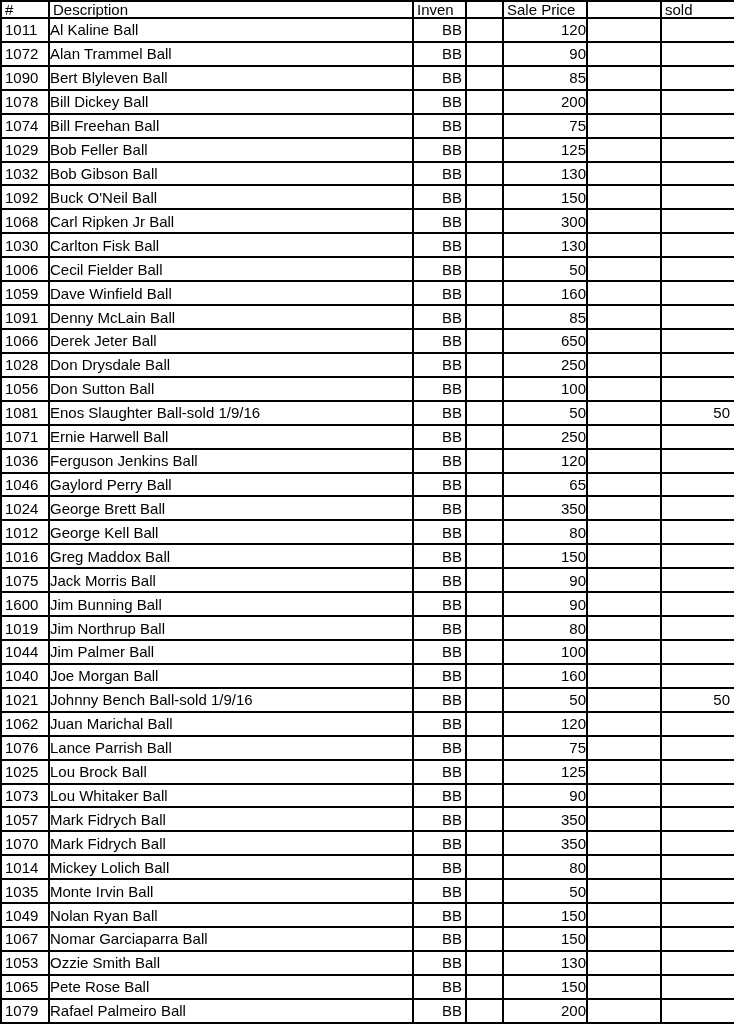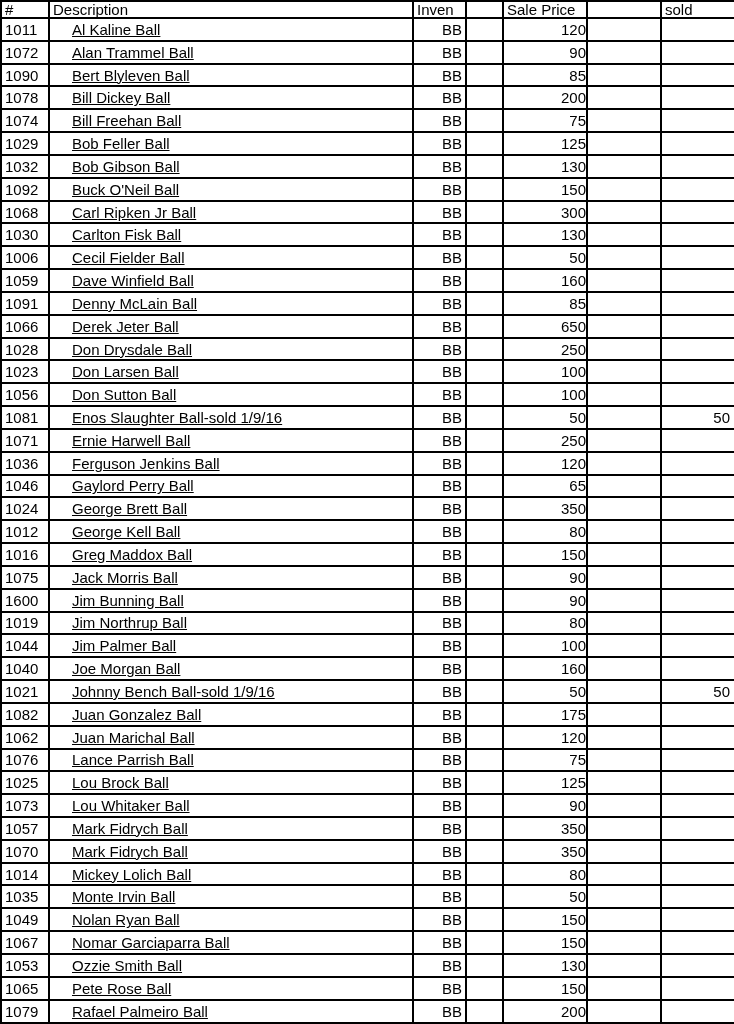--- a/index.html
+++ b/index.html
@@ -27,21 +27,21 @@
     padding: 0 3px;
     overflow: hidden;
     white-space: nowrap;
     font-weight: normal;
     vertical-align: middle;
     line-height: 1;
   }
   .sheet thead th { text-align: left; }
   
   .sheet td.c0 { text-align: right; padding-right: 19px; }  
-  .sheet td.c1 { text-align: left;  padding-left: 22px; text-decoration: underline; }   
+  .sheet td.c1 { text-align: left;  padding-left: 0; }   
   .sheet td.c2 { text-align: right;  padding-left: 4px; }   
   .sheet td.c3 { text-align: left; }                       
   .sheet td.c4 { text-align: right; padding-right: 0; }  
   .sheet td.c5 { text-align: left; }                       
   .sheet td.c6 { text-align: right; padding-right: 4px; }  
 </style>
 </head>
 <body>
 
 <table class="sheet">
@@ -195,29 +195,20 @@
       <tr>
         <td class="c0">1028</td>
         <td class="c1">Don Drysdale Ball</td>
         <td class="c2">BB</td>
         <td class="c3"></td>
         <td class="c4">250</td>
         <td class="c5"></td>
         <td class="c6"></td>
       </tr>
       <tr>
-        <td class="c0">1023</td>
-        <td class="c1">Don Larsen Ball</td>
-        <td class="c2">BB</td>
-        <td class="c3"></td>
-        <td class="c4">100</td>
-        <td class="c5"></td>
-        <td class="c6"></td>
-      </tr>
-      <tr>
         <td class="c0">1056</td>
         <td class="c1">Don Sutton Ball</td>
         <td class="c2">BB</td>
         <td class="c3"></td>
         <td class="c4">100</td>
         <td class="c5"></td>
         <td class="c6"></td>
       </tr>
       <tr>
         <td class="c0">1081</td>
@@ -328,29 +319,20 @@
         <td class="c6"></td>
       </tr>
       <tr>
         <td class="c0">1021</td>
         <td class="c1">Johnny Bench Ball-sold 1/9/16</td>
         <td class="c2">BB</td>
         <td class="c3"></td>
         <td class="c4">50</td>
         <td class="c5"></td>
         <td class="c6">50</td>
-      </tr>
-      <tr>
-        <td class="c0">1082</td>
-        <td class="c1">Juan Gonzalez Ball</td>
-        <td class="c2">BB</td>
-        <td class="c3"></td>
-        <td class="c4">175</td>
-        <td class="c5"></td>
-        <td class="c6"></td>
       </tr>
       <tr>
         <td class="c0">1062</td>
         <td class="c1">Juan Marichal Ball</td>
         <td class="c2">BB</td>
         <td class="c3"></td>
         <td class="c4">120</td>
         <td class="c5"></td>
         <td class="c6"></td>
       </tr>

